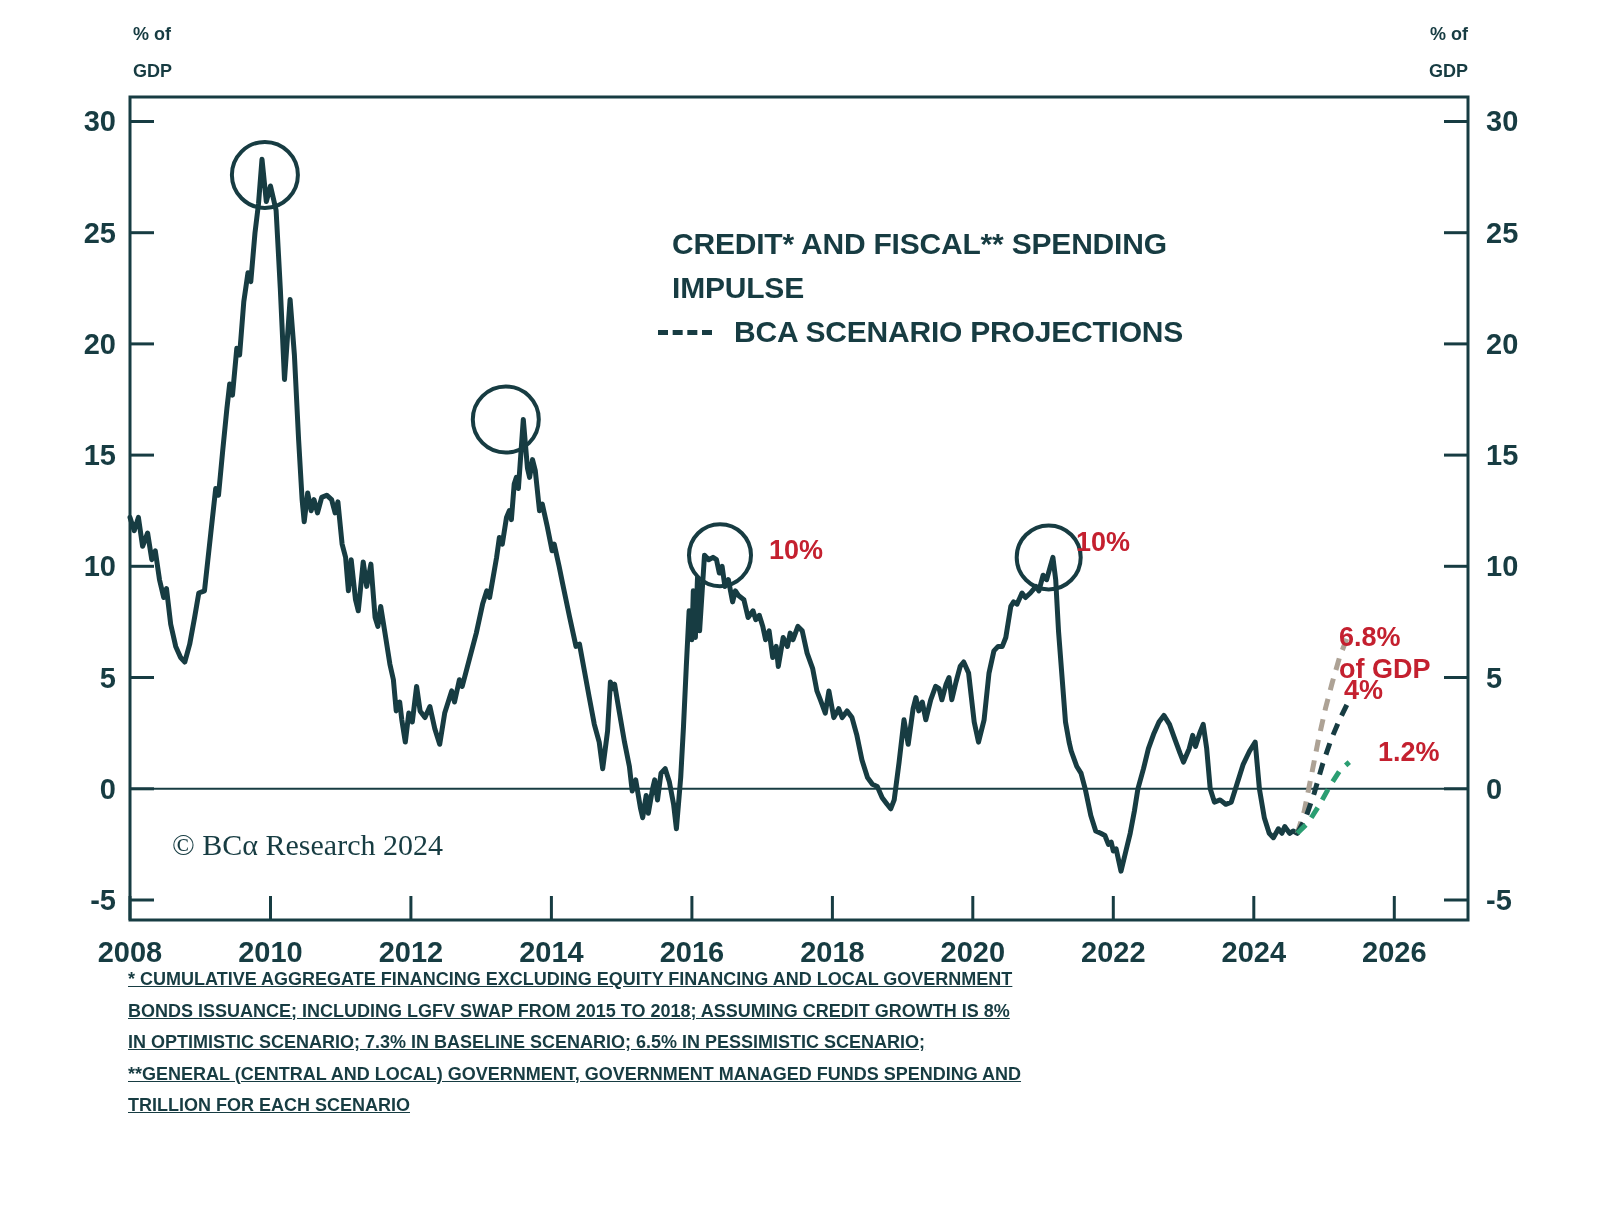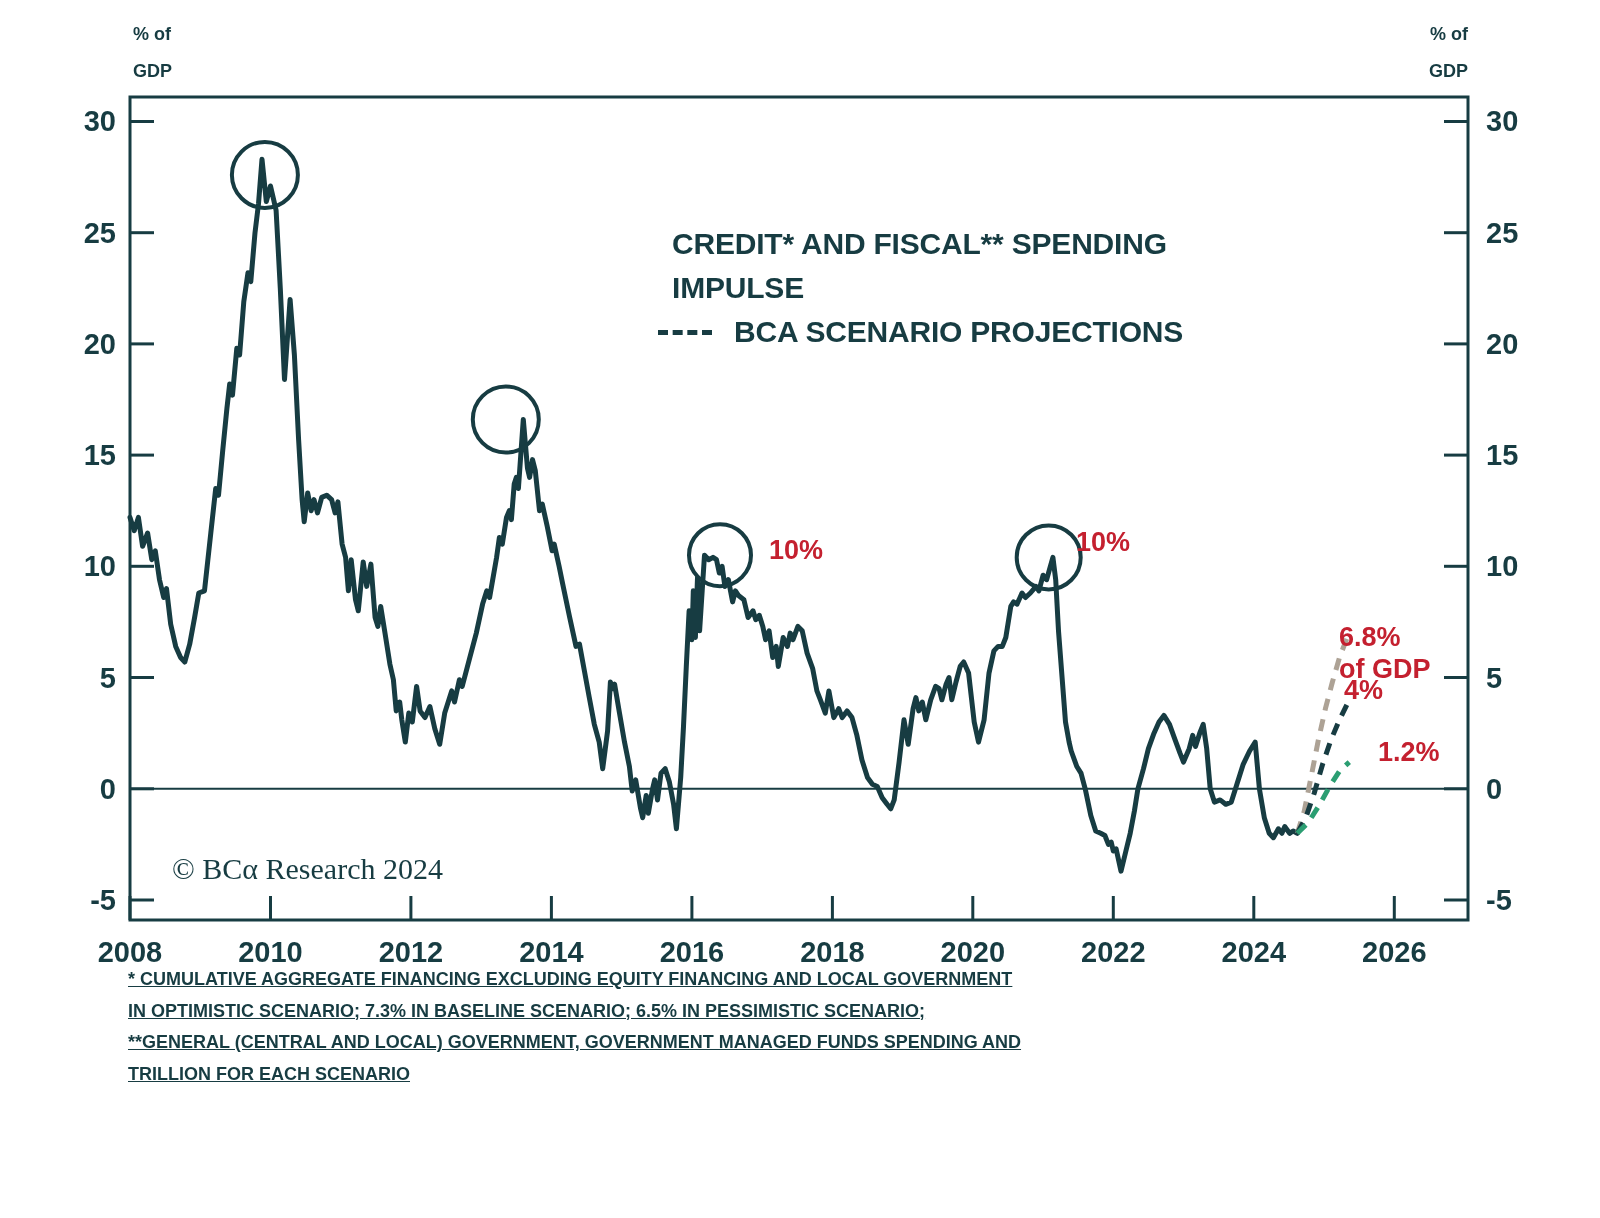--- a/index.html
+++ b/index.html
@@ -8,21 +8,21 @@
          font-family:"Liberation Sans",sans-serif;color:var(--ink);}
   #chart-svg{position:absolute;left:0;top:0;}
   text.tick{font-family:"Liberation Sans",sans-serif;font-weight:700;font-size:29px;}
   .unit{position:absolute;top:16px;font-size:18px;font-weight:700;line-height:37px;color:var(--ink);}
   .unit-left{left:133px;text-align:left;}
   .unit-right{right:132px;text-align:right;}
   .title-block{position:absolute;left:672px;top:222px;font-size:30px;line-height:44px;
                font-weight:700;letter-spacing:-0.2px;color:var(--ink);white-space:nowrap;}
   .legend-row{display:flex;align-items:center;gap:22px;margin-left:-14px;}
   .legend-dash{display:inline-block;width:54px;height:0;border-top:5px dashed var(--ink);}
-  .copyright{position:absolute;left:172px;top:852px;font-family:"Liberation Serif",serif;
+  .copyright{position:absolute;left:172px;top:828px;font-family:"Liberation Serif",serif;
              font-size:30px;color:var(--ink);}
   .footnotes{position:absolute;left:128px;top:964px;font-size:18px;line-height:31.5px;
              font-weight:700;letter-spacing:0;color:var(--ink);white-space:nowrap;text-decoration:underline;}
   #annotations{position:absolute;left:0;top:0;width:1576px;height:1218px;pointer-events:none;}
   .ann-label{position:absolute;font-size:27px;font-weight:700;line-height:32px;white-space:nowrap;}
 </style>
 </head>
 <body>
 
 <div class="stage">
@@ -127,18 +127,19 @@
       <div class="ann-label" style="left: 1344px; top: 674px; color: rgb(196, 32, 47);">
         <div>4%</div>
       </div>
       <div class="ann-label" style="left: 1339px; top: 736px; color: rgb(196, 32, 47); margin-left: 39px;">
         <div>1.2%</div>
       </div>
     </div>
 
   <div class="footnotes">
     <div>* CUMULATIVE AGGREGATE FINANCING EXCLUDING EQUITY FINANCING AND LOCAL GOVERNMENT</div>
+    <div>BONDS ISSUANCE; INCLUDING LGFV SWAP FROM 2015 TO 2018; ASSUMING CREDIT GROWTH IS 8%</div>
     <div>IN OPTIMISTIC SCENARIO; 7.3% IN BASELINE SCENARIO; 6.5% IN PESSIMISTIC SCENARIO;</div>
     <div>**GENERAL (CENTRAL AND LOCAL) GOVERNMENT, GOVERNMENT MANAGED FUNDS SPENDING AND</div>
     <div>TRILLION FOR EACH SCENARIO</div>
   </div>
 
 </div>
 
 </body></html>

